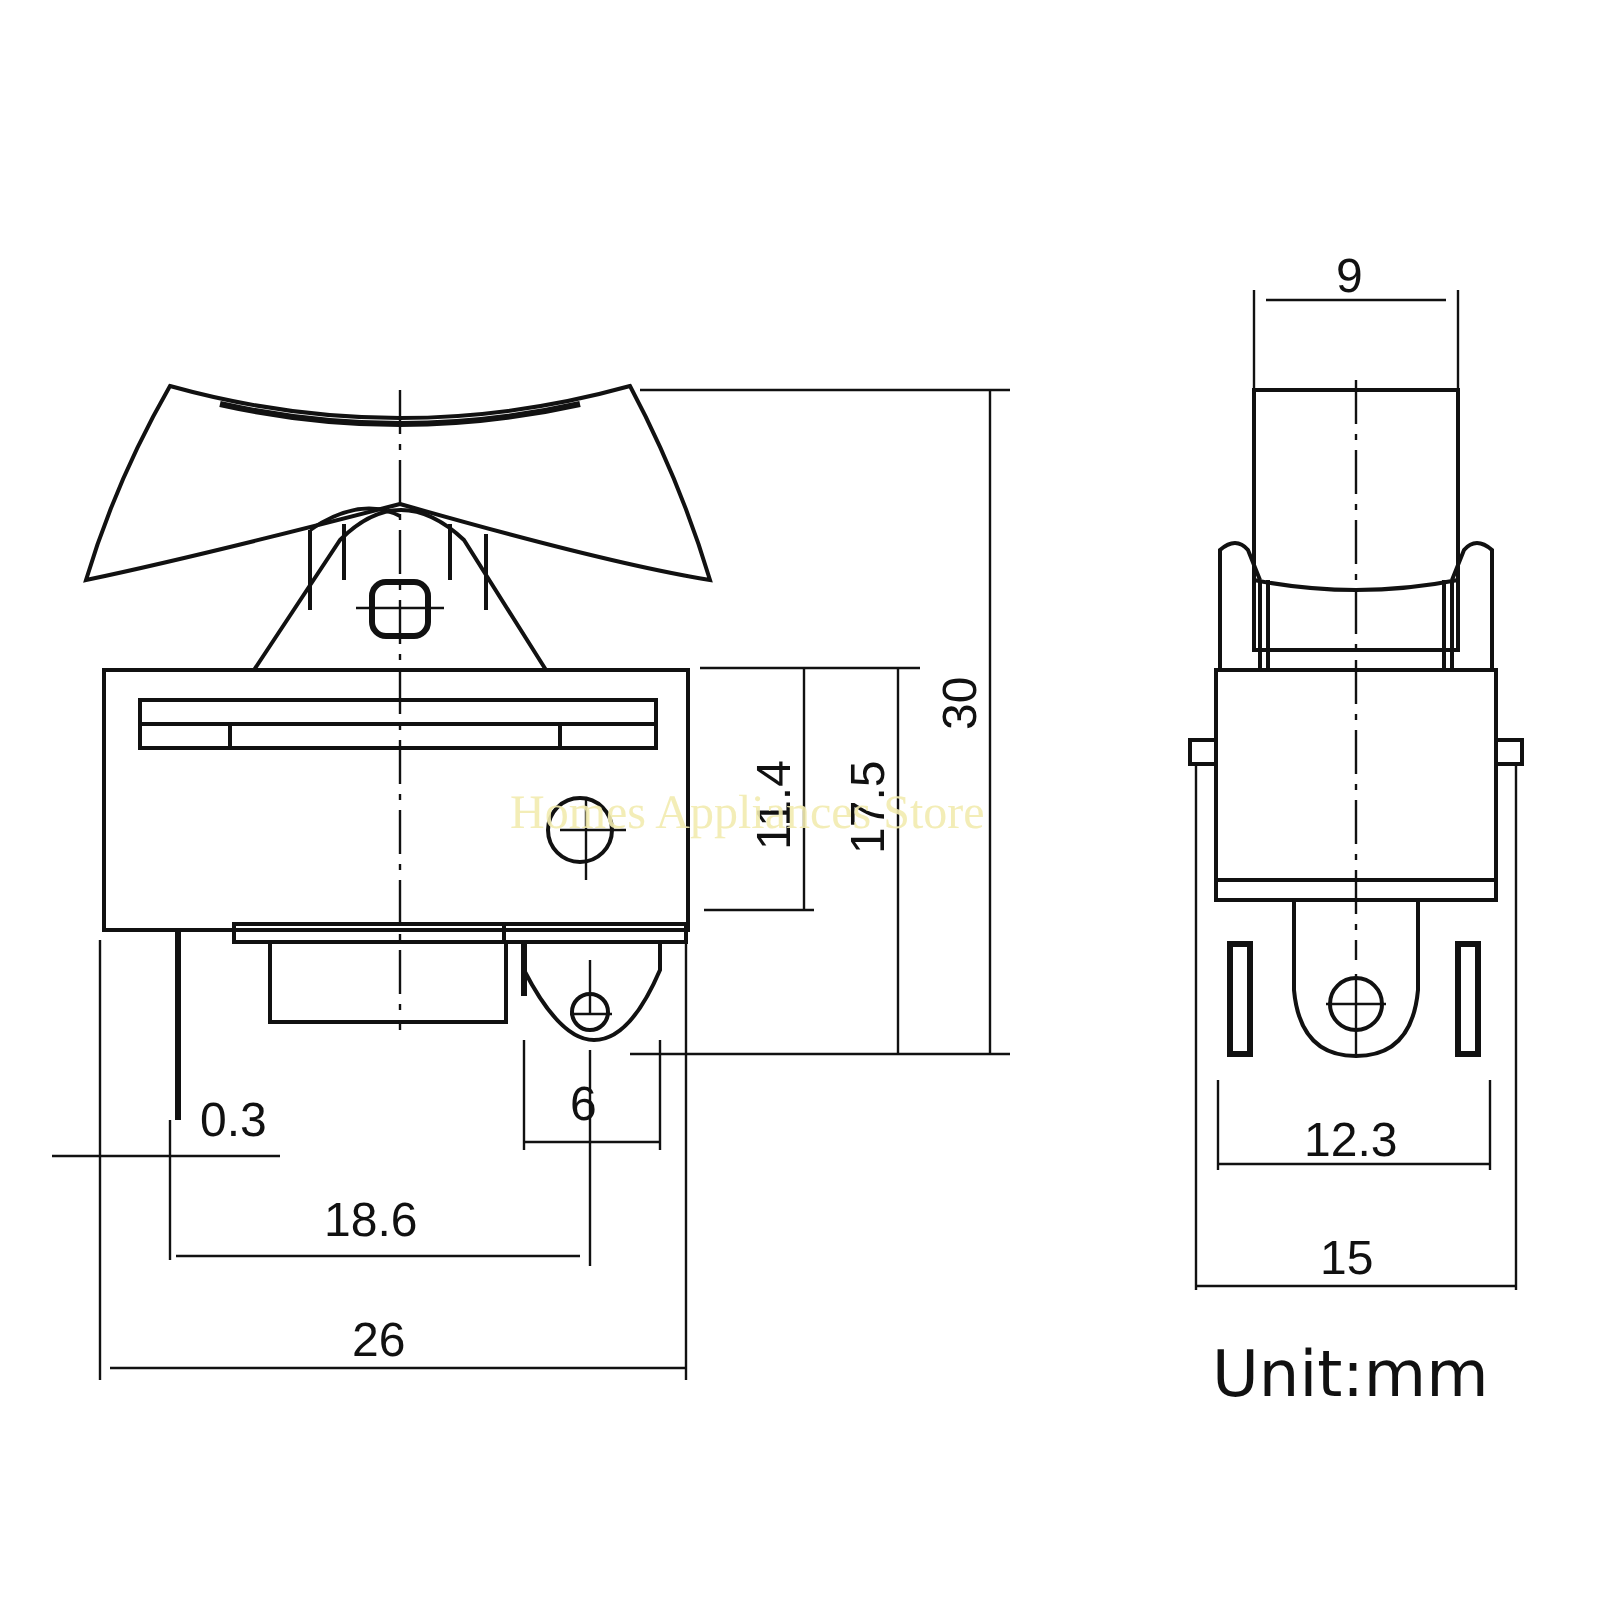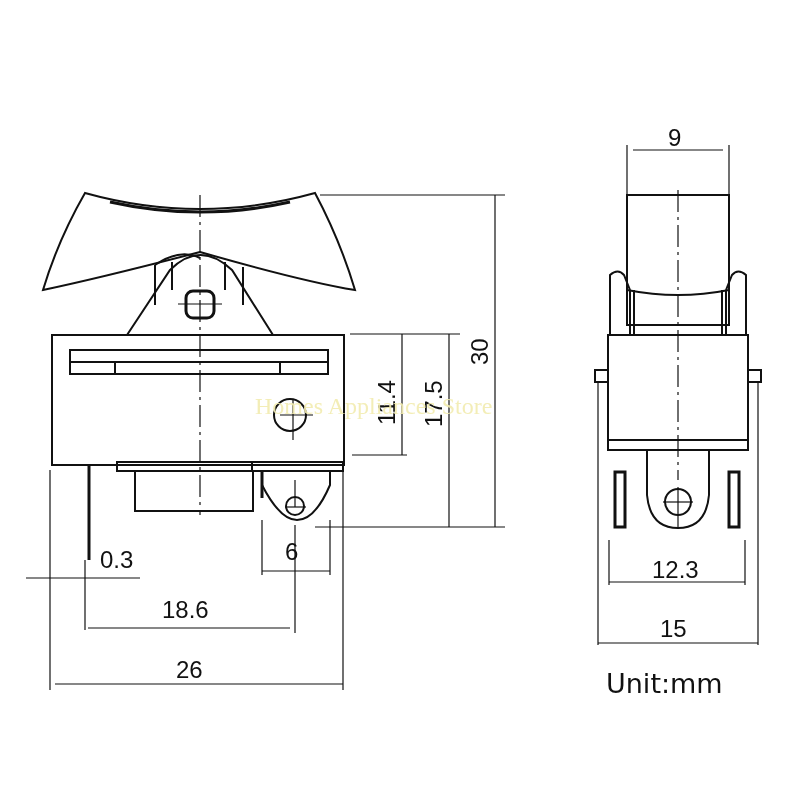--- a/index.html
+++ b/index.html
@@ -4,21 +4,21 @@
 <style>
   html, body { margin: 0; padding: 0; background: #ffffff; }
   body { width: 800px; height: 800px; position: relative; overflow: hidden; }
   svg { position: absolute; left: 0; top: 0; }
   .ln { stroke: #111; stroke-width: 2; fill: none; }
   .thk { stroke: #111; stroke-width: 3; fill: none; }
   .thin { stroke: #111; stroke-width: 1.2; fill: none; }
   .ctr { stroke: #111; stroke-width: 1.2; fill: none; stroke-dasharray: 22 5 3 5; }
   .dimtxt { font-family: "Liberation Sans", sans-serif; font-size: 24px; fill: #111; }
   .wm { font-family: "Liberation Serif", serif; font-size: 24px; fill: #f2ecb0; opacity: 0.9; }
-  .unit { position: absolute; left: 606px; top: 668px; font-family: "DejaVu Sans", sans-serif; font-size: 27px; color: #111; }
+  .unit { position: absolute; left: 606px; top: 668px; font-family: "DejaVu Sans", sans-serif; font-size: 32px; color: #111; }
 </style>
 </head>
 <body>
 
 <svg width="800" height="800" viewBox="0 0 800 800">
 
   <g>
 
     <path class="ln" d="M85,193 Q200,225 315,193 Q340,240 355,290 Q305,282 200,252 Q100,278 43,290 Q58,240 85,193 Z"></path>
     <path class="thk" d="M110,202 Q200,222 290,202"></path>

